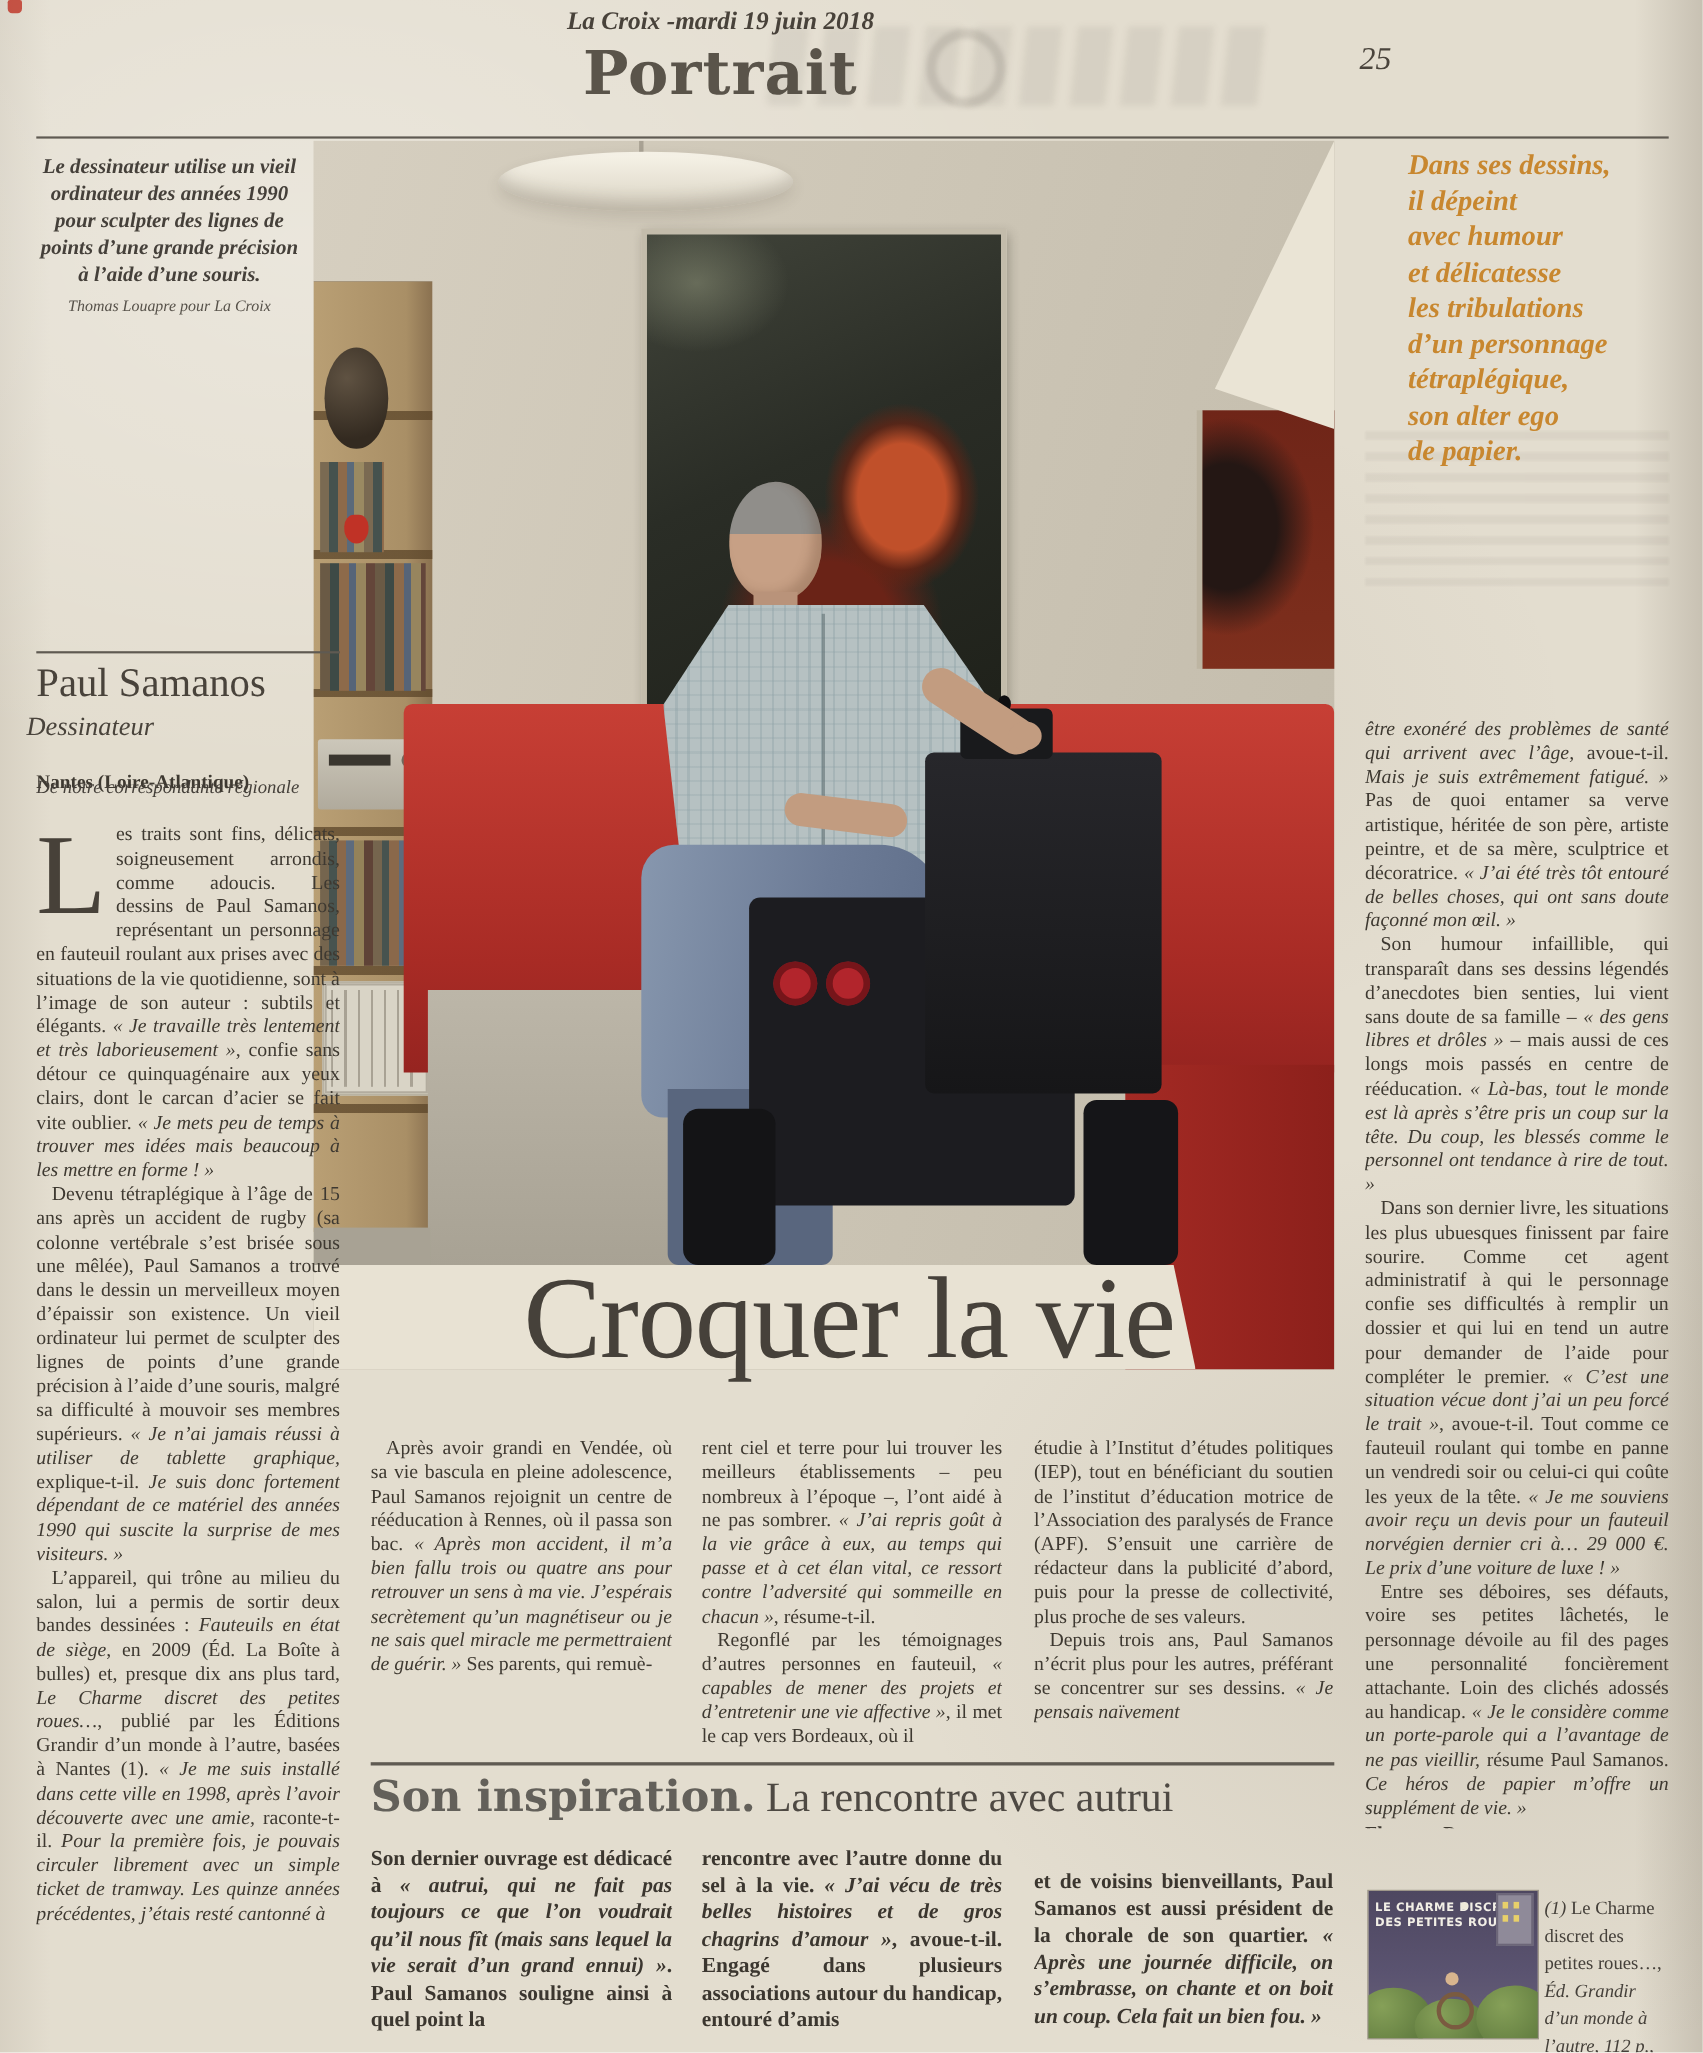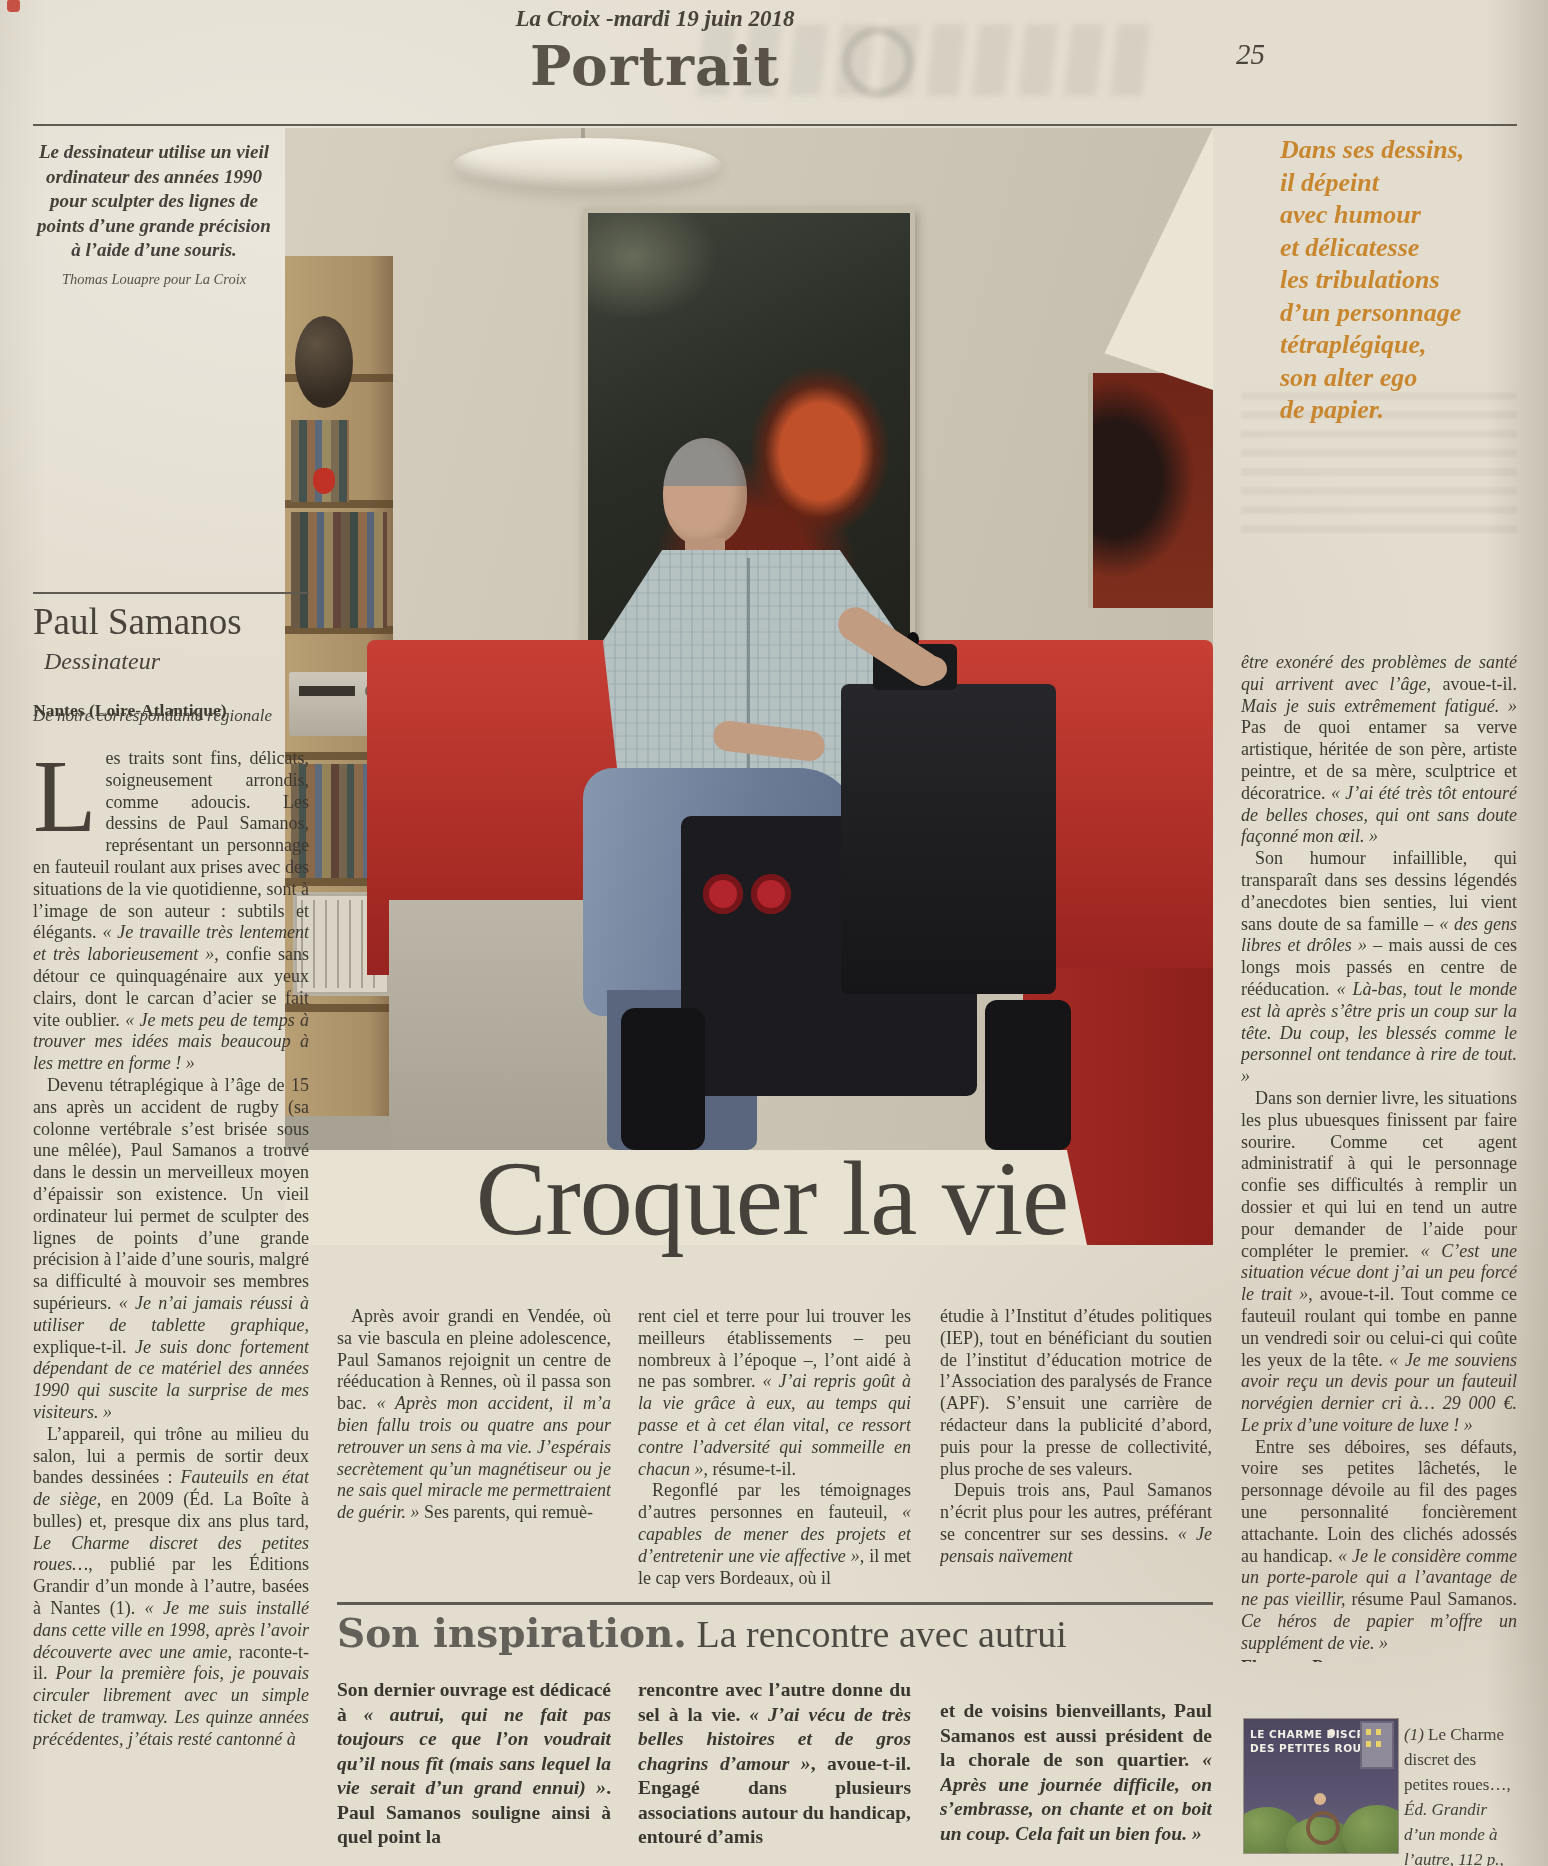--- a/index.html
+++ b/index.html
@@ -26,21 +26,21 @@
     background:repeating-linear-gradient(180deg, rgba(70,65,58,.07) 0 8px, transparent 8px 19px);}
   
   .caption-block{left:33px;top:140px;width:242px;text-align:center;}
   .caption-text{font-weight:bold;font-style:italic;font-size:19px;line-height:24.5px;color:#45403a;}
   .caption-credit{margin-top:8px;font-style:italic;font-size:14.5px;color:#57524a;}
   
   .standfirst{left:1280px;top:134px;width:284px;font-style:italic;font-weight:bold;font-size:26px;line-height:32.5px;color:#c8872f;white-space:pre-line;}
   
   .kicker-rule{left:33px;top:592px;width:276px;height:2px;background:#5f5a52;}
   .kicker-name{left:33px;top:600px;font-size:37px;color:#49433b;}
-  .kicker-role{left:44px;top:648px;font-style:italic;font-size:24px;color:#49433b;}
+  .kicker-role{left:24px;top:648px;font-style:italic;font-size:24px;color:#49433b;}
   .dateline{left:33px;top:700px;font-weight:bold;font-size:17.5px;color:#3e3931;}
   .correspondent{left:33px;top:706px;font-style:italic;font-size:17px;color:#45403a;}
   
   .col{font-size:18px;line-height:21.8px;text-align:justify;color:#3e3931;overflow:hidden;}
   .col p{margin:0;}
   .col p.ind{text-indent:14px;}
   .it{font-style:italic;}
   .dropcap{float:left;font-size:104px;line-height:84px;padding:6px 9px 0 0;color:#474139;}
   .col1{left:33px;top:748px;width:276px;height:1112px;}
   .col2{left:337px;top:1306px;width:274px;height:290px;}

